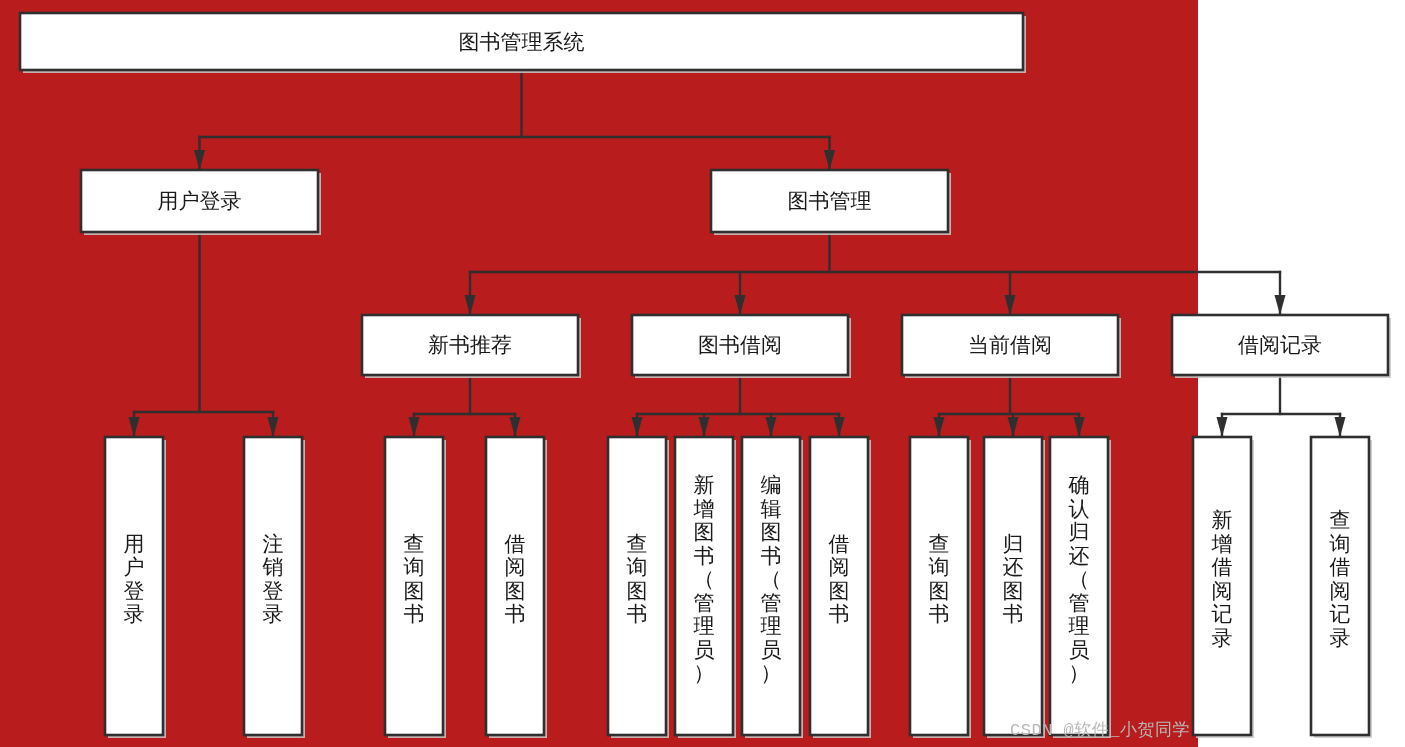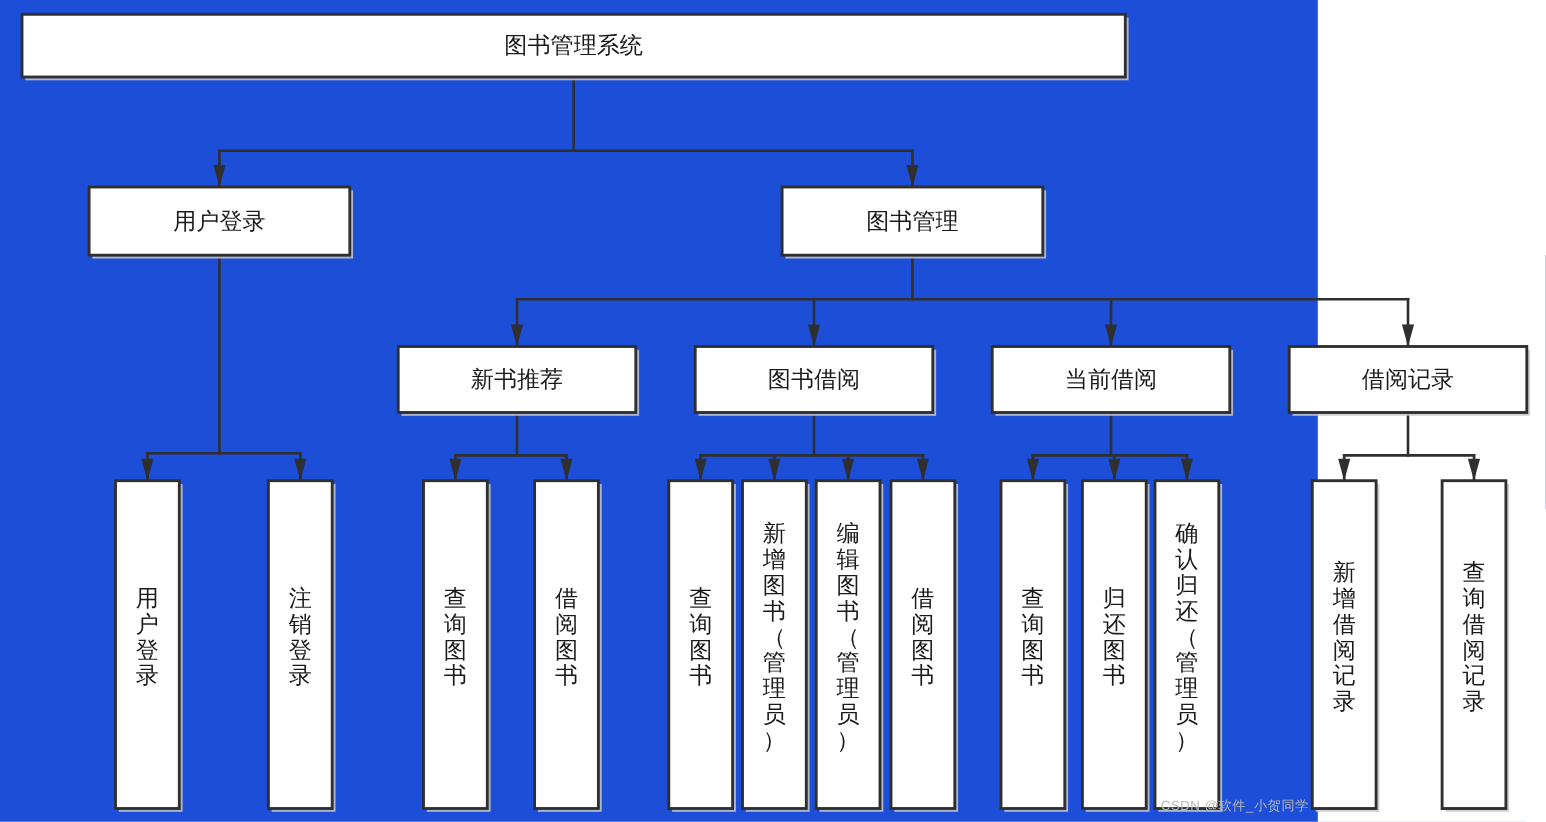--- a/index.html
+++ b/index.html
@@ -11,21 +11,21 @@
   body {
     width: 1405px;
     height: 747px;
     overflow: hidden;
     font-family: "DejaVu Sans", "Liberation Sans", sans-serif;
   }
   #diagram-root {
     position: relative;
     width: 1198px;
     height: 747px;
-    background: #1d4ed8;
+    background: #b91c1c;
   }
   svg#flowchart {
     position: absolute;
     top: 0;
     left: 0;
     width: 1405px;
     height: 747px;
     display: block;
   }
   .node-box {
@@ -60,22 +60,22 @@
     fill: #1a1a1a;
     font-family: "DejaVu Sans", "Liberation Sans", sans-serif;
     font-size: 21px;
     text-anchor: middle;
   }
   .watermark {
     position: absolute;
     right: 8px;
     bottom: 6px;
     color: #b8b8b8;
-    font-size: 12px;
-    font-family: Liberation Sans, sans-serif;
+    font-size: 17px;
+    font-family: Liberation Mono, monospace;
     letter-spacing: 0.5px;
     user-select: none;
     white-space: nowrap;
   }
 </style>
 </head>
 <body>
 
 <div id="diagram-root">
   <svg id="flowchart" viewBox="0 0 1405 747" xmlns="http://www.w3.org/2000/svg">

